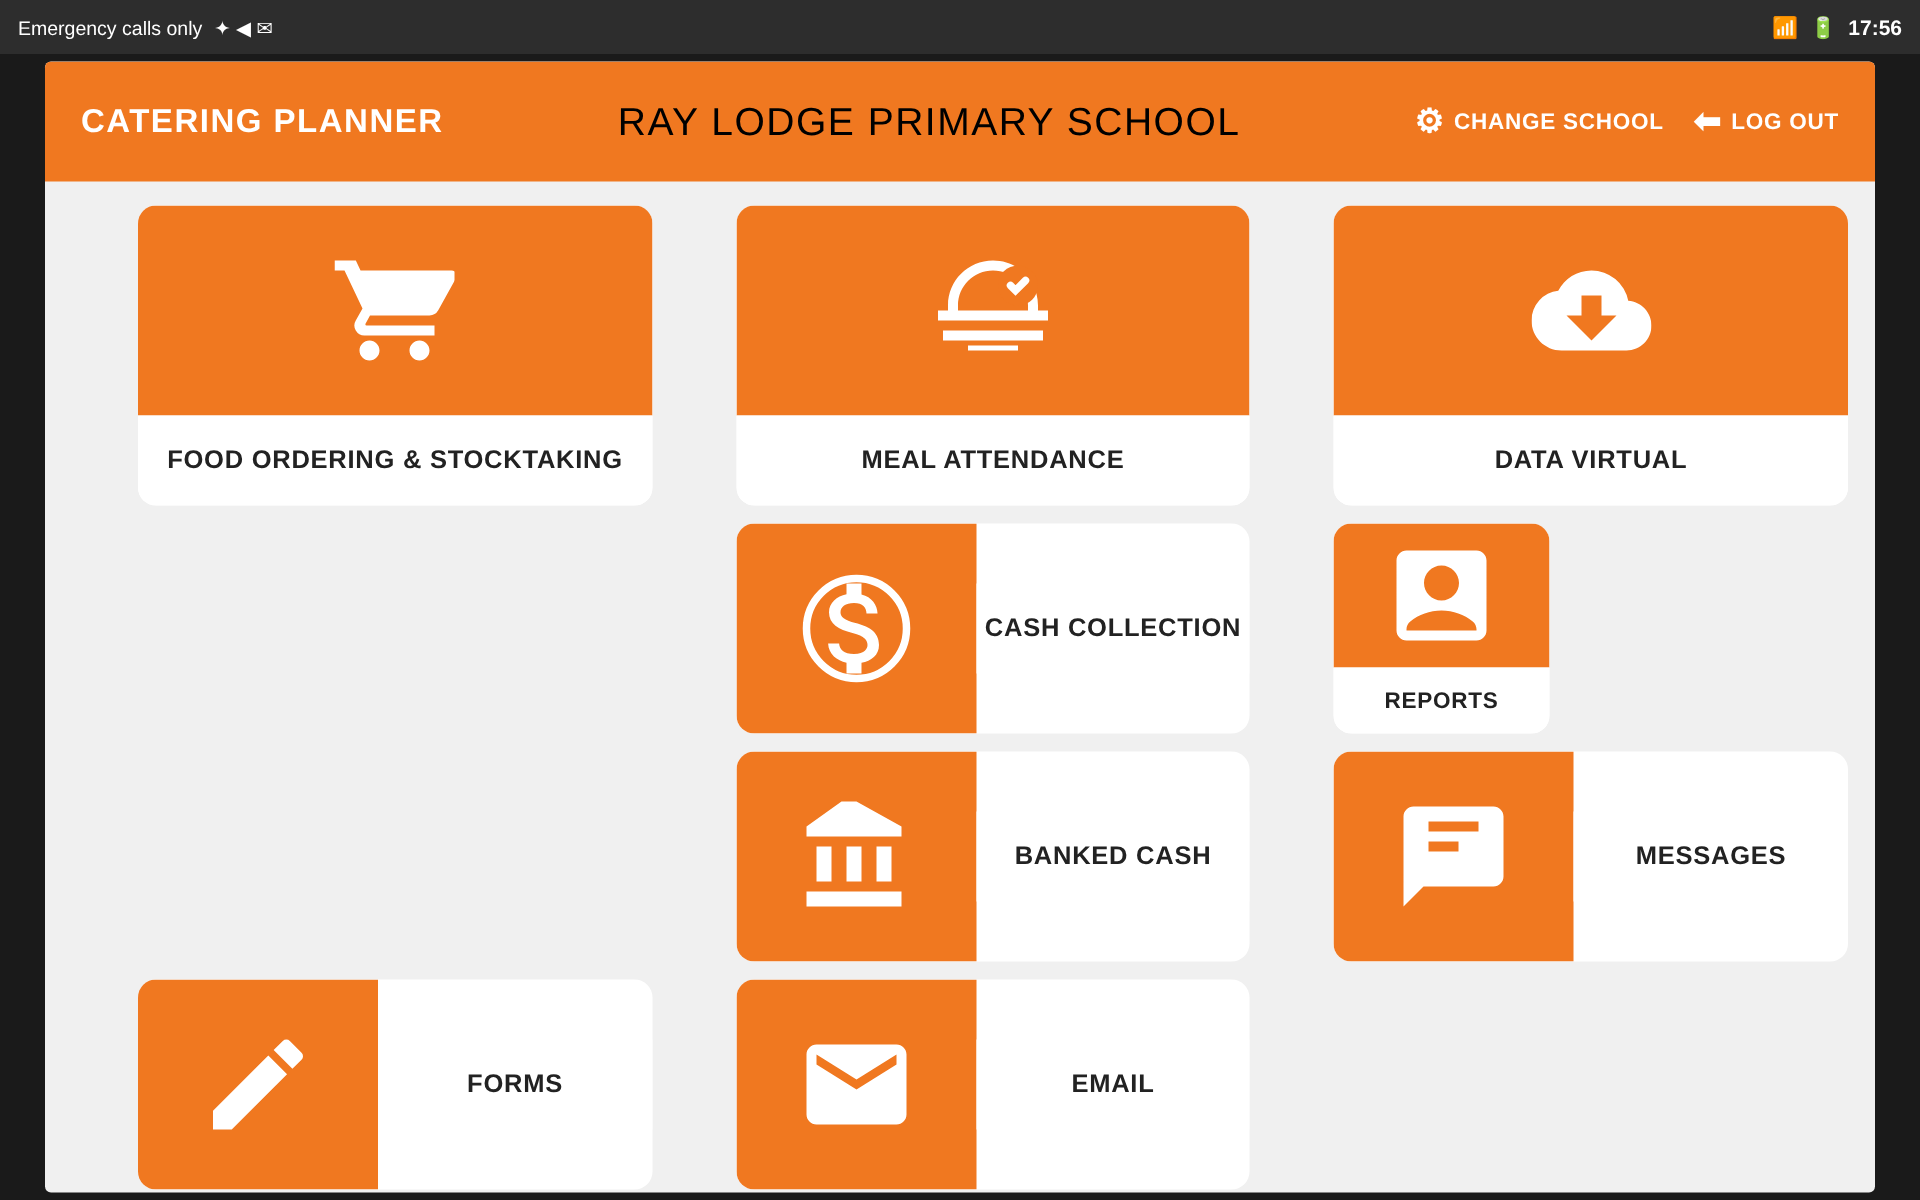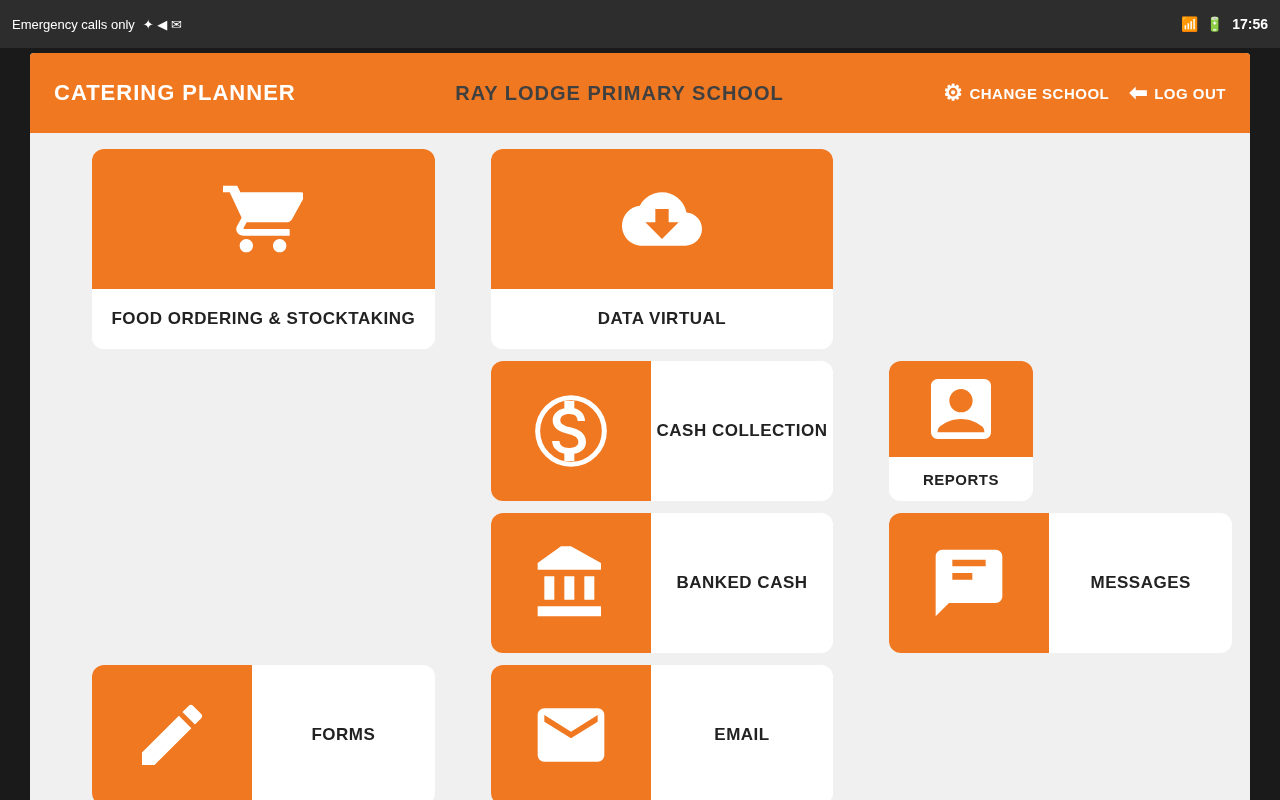--- a/index.html
+++ b/index.html
@@ -7,21 +7,21 @@
       width: 1280px;
       height: 800px;
       background: #1a1a1a;
       font-family: 'Arial', sans-serif;
       overflow: hidden;
     }
 
     
     #status-bar {
       background: #2d2d2d;
-      height: 48px;
+      height: 36px;
       display: flex;
       align-items: center;
       justify-content: space-between;
       padding: 4px 12px;
       color: white;
       font-size: 13px;
     }
     #status-bar .left { display: flex; align-items: center; gap: 8px; }
     #status-bar .right { display: flex; align-items: center; gap: 8px; font-size: 14px; font-weight: bold; }
 
@@ -47,23 +47,23 @@
       justify-content: space-between;
       flex-shrink: 0;
     }
     #navbar .app-title {
       color: white;
       font-size: 22px;
       font-weight: 900;
       letter-spacing: 1px;
     }
     #navbar .school-title {
-      color: #404040;
-      font-size: 20px;
-      font-weight: 700;
+      color: #000000;
+      font-size: 26px;
+      font-weight: 400;
       letter-spacing: 1px;
       text-align: center;
       flex: 1;
     }
     #navbar .nav-actions {
       display: flex;
       align-items: center;
       gap: 20px;
     }
     #navbar .nav-btn {
@@ -226,20 +226,31 @@
 
     <div class="card card-full row1">
       <div class="card-icon-area">
         <svg class="icon-svg" viewBox="0 0 24 24" xmlns="http://www.w3.org/2000/svg">
           <path d="M7 18c-1.1 0-2 .9-2 2s.9 2 2 2 2-.9 2-2-.9-2-2-2zm10 0c-1.1 0-2 .9-2 2s.9 2 2 2 2-.9 2-2-.9-2-2-2zM2 2H0v2h2l3.6 7.59L4.25 14A2 2 0 0 0 6 17h14v-2H6.42a.25.25 0 0 1-.25-.25l.03-.12.9-1.63H19a2 2 0 0 0 1.75-1.03l3.58-6.49A1 1 0 0 0 23.46 4H5.21l-.94-2H2z"></path>
         </svg>
       </div>
       <div class="card-label-area">FOOD ORDERING &amp; STOCKTAKING</div>
     </div>
 
+    <div class="card card-full row1">
+      <div class="card-icon-area">
+        <svg class="icon-svg" viewBox="0 0 24 24" xmlns="http://www.w3.org/2000/svg">
+
+          <path d="M12 2C7 2 3 6 3 11v1H1v2h22v-2h-2v-1C21 6 17 2 12 2zm0 2c3.87 0 7 3.13 7 7v1H5v-1c0-3.87 3.13-7 7-7zM2 16v2h20v-2H2zm5 3v1h10v-1H7z"></path>
+          <circle cx="17" cy="7" r="4" fill="#f07820"></circle>
+          <path d="M15.5 7l1 1 2-2" stroke="white" stroke-width="1.5" fill="none" stroke-linecap="round"></path>
+        </svg>
+      </div>
+      <div class="card-label-area">MEAL ATTENDANCE</div>
+    </div>
 
     <div class="card card-full row1">
       <div class="card-icon-area">
         <svg class="icon-svg" viewBox="0 0 24 24" xmlns="http://www.w3.org/2000/svg">
           <path d="M19.35 10.04A7.49 7.49 0 0 0 12 4C9.11 4 6.6 5.64 5.35 8.04A5.994 5.994 0 0 0 0 14c0 3.31 2.69 6 6 6h13c2.76 0 5-2.24 5-5 0-2.64-2.05-4.78-4.65-4.96zM17 13l-5 5-5-5h3V9h4v4h3z"></path>
         </svg>
       </div>
       <div class="card-label-area">DATA VIRTUAL</div>
     </div>
 

